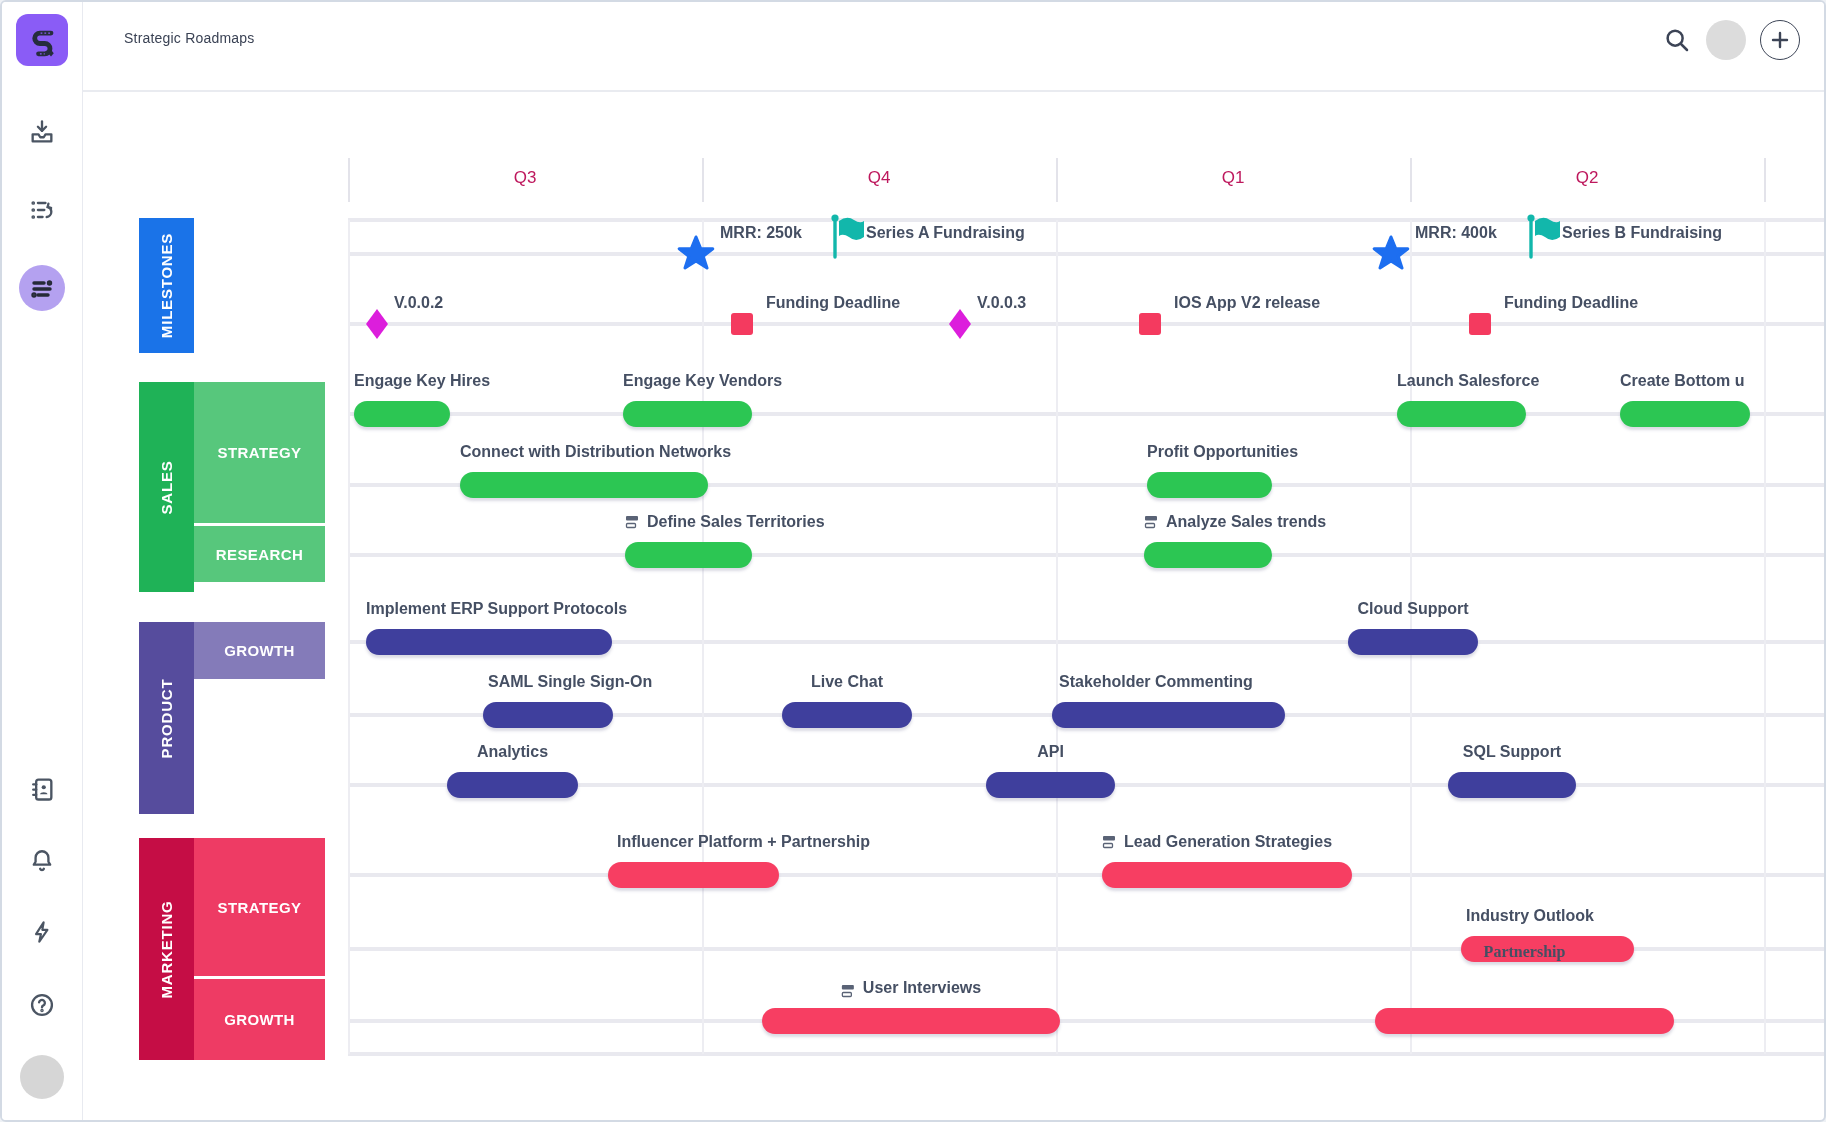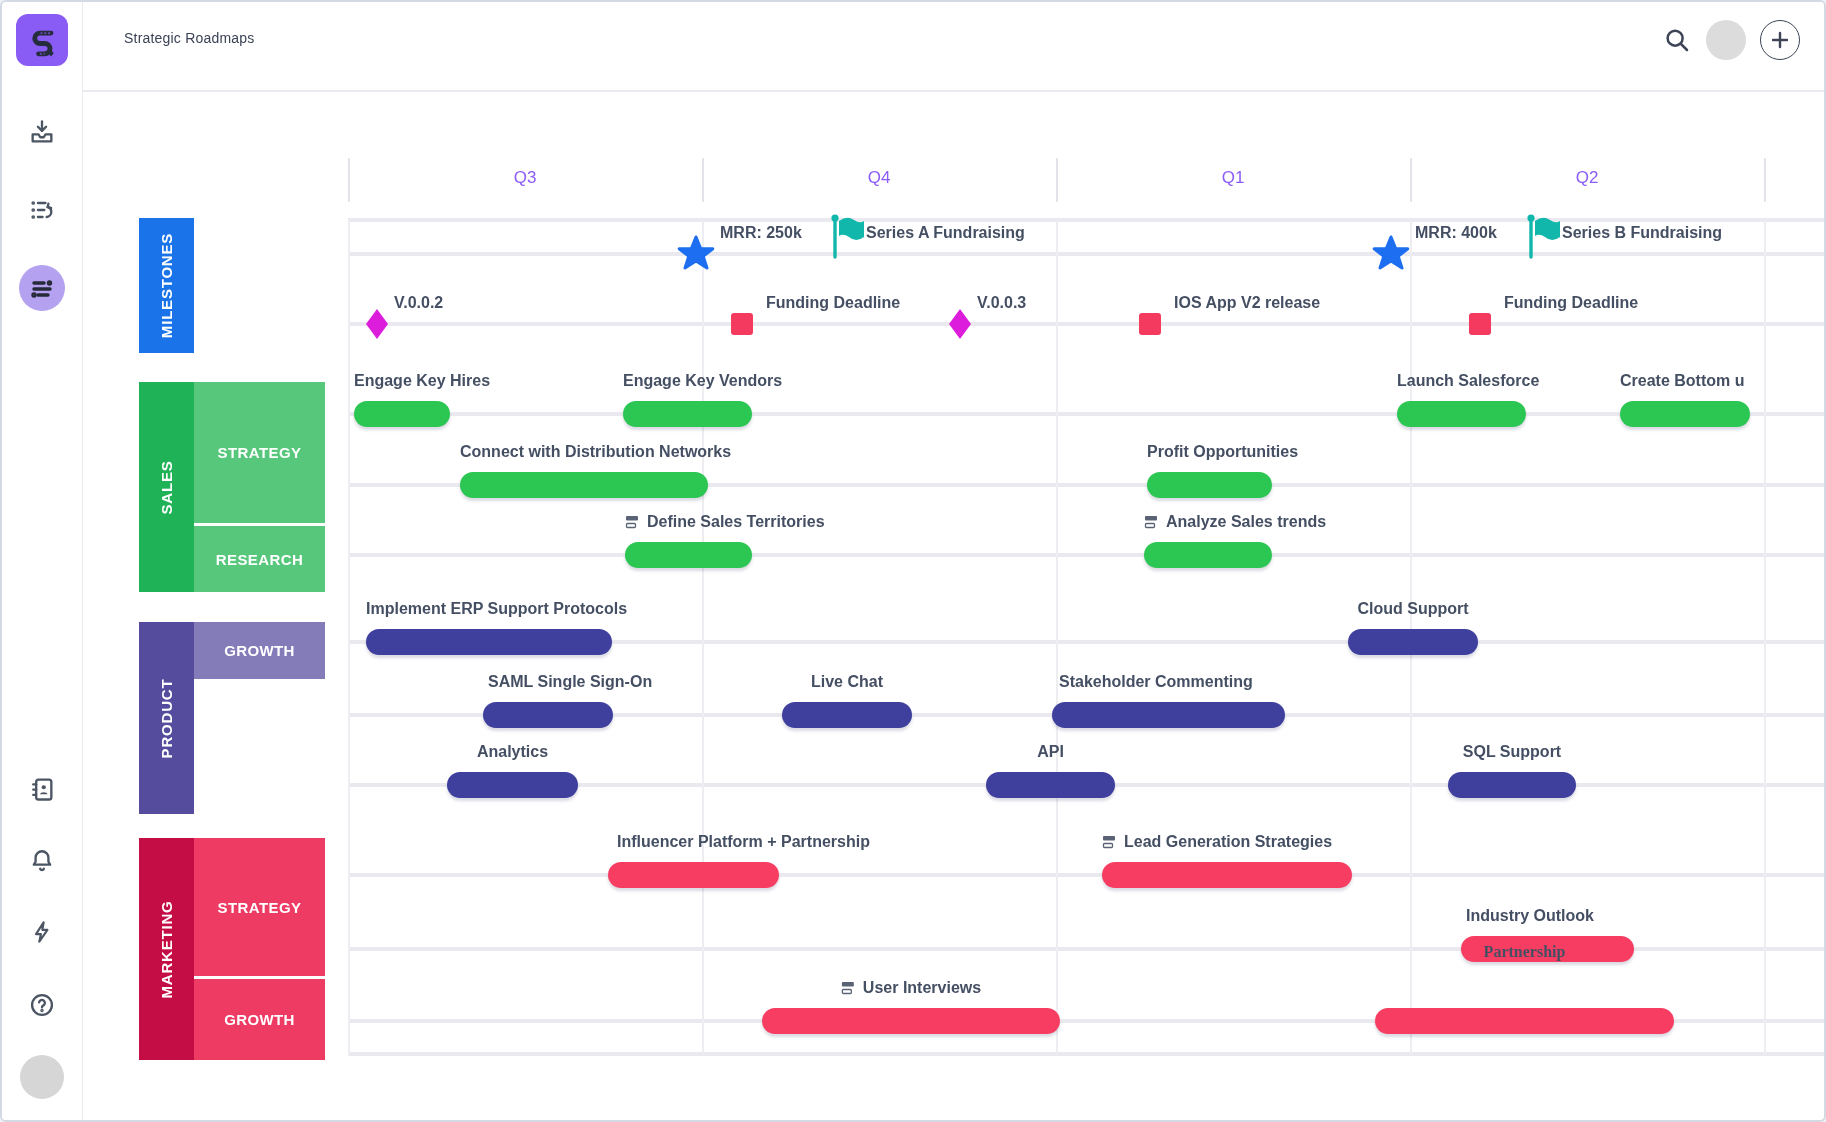--- a/index.html
+++ b/index.html
@@ -11,34 +11,34 @@
   .active-circle{width:46px;height:46px;border-radius:50%;background:#b4a1f0;display:flex;align-items:center;justify-content:center;}
   .avatar-sm{width:44px;height:44px;border-radius:50%;background:#d6d6d6;}
   
   .header{position:absolute;left:80px;right:0;top:0;height:88px;background:#fff;border-bottom:2px solid #e9ebf0;z-index:20;}
   .title{position:absolute;left:42px;top:28px;font-size:14px;font-weight:500;color:#3a4254;letter-spacing:.2px;}
   .hdr-right{position:absolute;right:24px;top:18px;display:flex;align-items:center;gap:14px;}
   .avatar-top{width:40px;height:40px;border-radius:50%;background:#dcdcdc;}
   .plus-btn{width:40px;height:40px;border-radius:50%;border:1.6px solid #3c4456;box-sizing:border-box;display:flex;align-items:center;justify-content:center;background:#fff;}
   
   #stage{position:absolute;left:0;top:0;width:1826px;height:1122px;z-index:10;}
-  .qlabel{position:absolute;top:166px;width:120px;text-align:center;font-size:17px;color:#8b5cf6;font-weight:500;}
+  .qlabel{position:absolute;top:166px;width:120px;text-align:center;font-size:17px;color:#be185d;font-weight:500;}
   .htick{position:absolute;width:2px;background:#e3e3ea;}
   .vline{position:absolute;width:2px;background:#ededf2;}
   .hline{position:absolute;height:4px;background:#e9e9ef;}
   
   .lane{position:absolute;left:137px;width:186px;display:flex;}
   .lane-dark{width:55px;display:flex;align-items:center;justify-content:center;}
   .vtext{transform:rotate(-90deg);white-space:nowrap;color:#fff;font-weight:700;font-size:15px;letter-spacing:.8px;}
   .lane-rows{flex:1;display:flex;flex-direction:column;gap:3px;}
   .lane-row{display:flex;align-items:center;justify-content:center;color:#fff;font-weight:700;font-size:15px;letter-spacing:.4px;}
   
   .bar{position:absolute;height:26px;border-radius:13px;box-shadow:0 3px 3px rgba(90,90,130,.22);}
   .bar-label{position:absolute;height:20px;line-height:20px;font-size:16px;font-weight:600;color:#454f63;white-space:nowrap;display:flex;align-items:center;gap:7px;}
-  .center-l{transform:translateX(-50%);}
+  .center-l{transform:translateX(-50%);align-items:flex-end;}
   .m-label{position:absolute;height:22px;line-height:22px;font-size:16px;font-weight:600;color:#454f63;white-space:nowrap;}
   .marker{position:absolute;}
 </style>
 </head>
 <body>
 
 <div class="frame">
 
   <div id="stage">
       <div class="hline" style="left: 346px; width: 1480px; top: 216px;"></div>
@@ -74,21 +74,21 @@
         </div>
       </div>
       <div class="lane" style="top: 380px; height: 210px;">
         <div class="lane-dark" style="background: rgb(31, 178, 87);">
           <span class="vtext">SALES</span>
         </div>
         <div class="lane-rows">
           <div class="lane-row" style="background: rgb(87, 199, 124); height: 141px;">
             <span>STRATEGY</span>
           </div>
-          <div class="lane-row" style="background: rgb(87, 199, 124); height: 66px;">
+          <div class="lane-row" style="background: rgb(87, 199, 124); height: 56px;">
             <span>RESEARCH</span>
           </div>
         </div>
       </div>
       <div class="lane" style="top: 620px; height: 192px;">
         <div class="lane-dark" style="background: rgb(86, 76, 157);">
           <span class="vtext">PRODUCT</span>
         </div>
         <div class="lane-rows">
           <div class="lane-row" style="background: rgb(132, 123, 185); height: 57px;">

